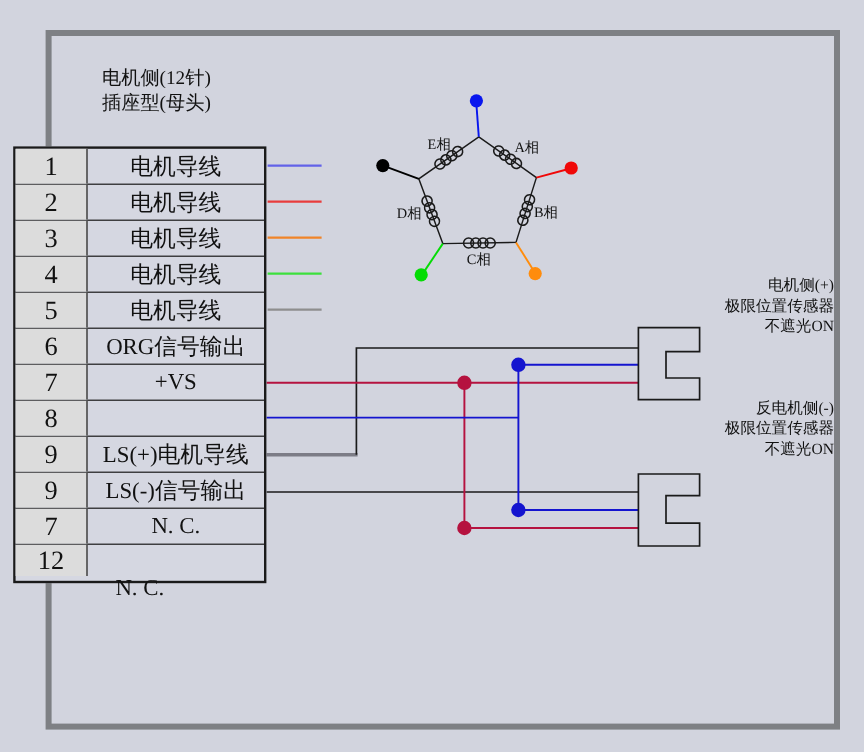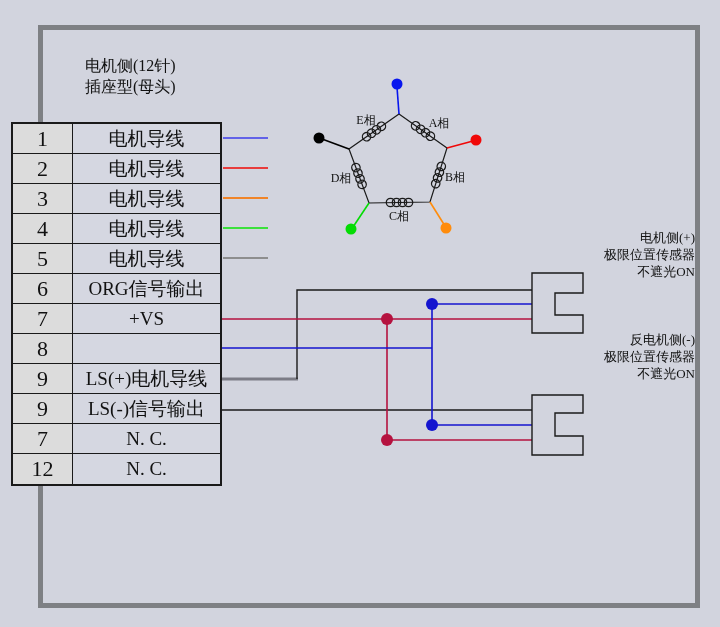--- a/index.html
+++ b/index.html
@@ -19,21 +19,21 @@
   }
   .ctable{
     position:absolute;left:11px;top:122px;width:211px;
     box-sizing:border-box;border:2px solid #1a1a1a;background:#d5d7e1;
     z-index:3;
   }
   .trow{
     height:30px;box-sizing:border-box;display:flex;
     border-bottom:1px solid #1a1a1a;
   }
-  .trow:last-child{border-bottom:none;}
+  .trow:last-child{border-bottom:none;flex-direction:column;}
   .tnum{
     width:60px;box-sizing:border-box;border-right:1px solid #1a1a1a;
     background:#dcdcdc;display:flex;align-items:center;justify-content:center;
     font-size:22px;
   }
   .tlabel{
     flex:1;display:flex;align-items:center;justify-content:center;
     font-size:19px;
   }
   .sensor-text{

